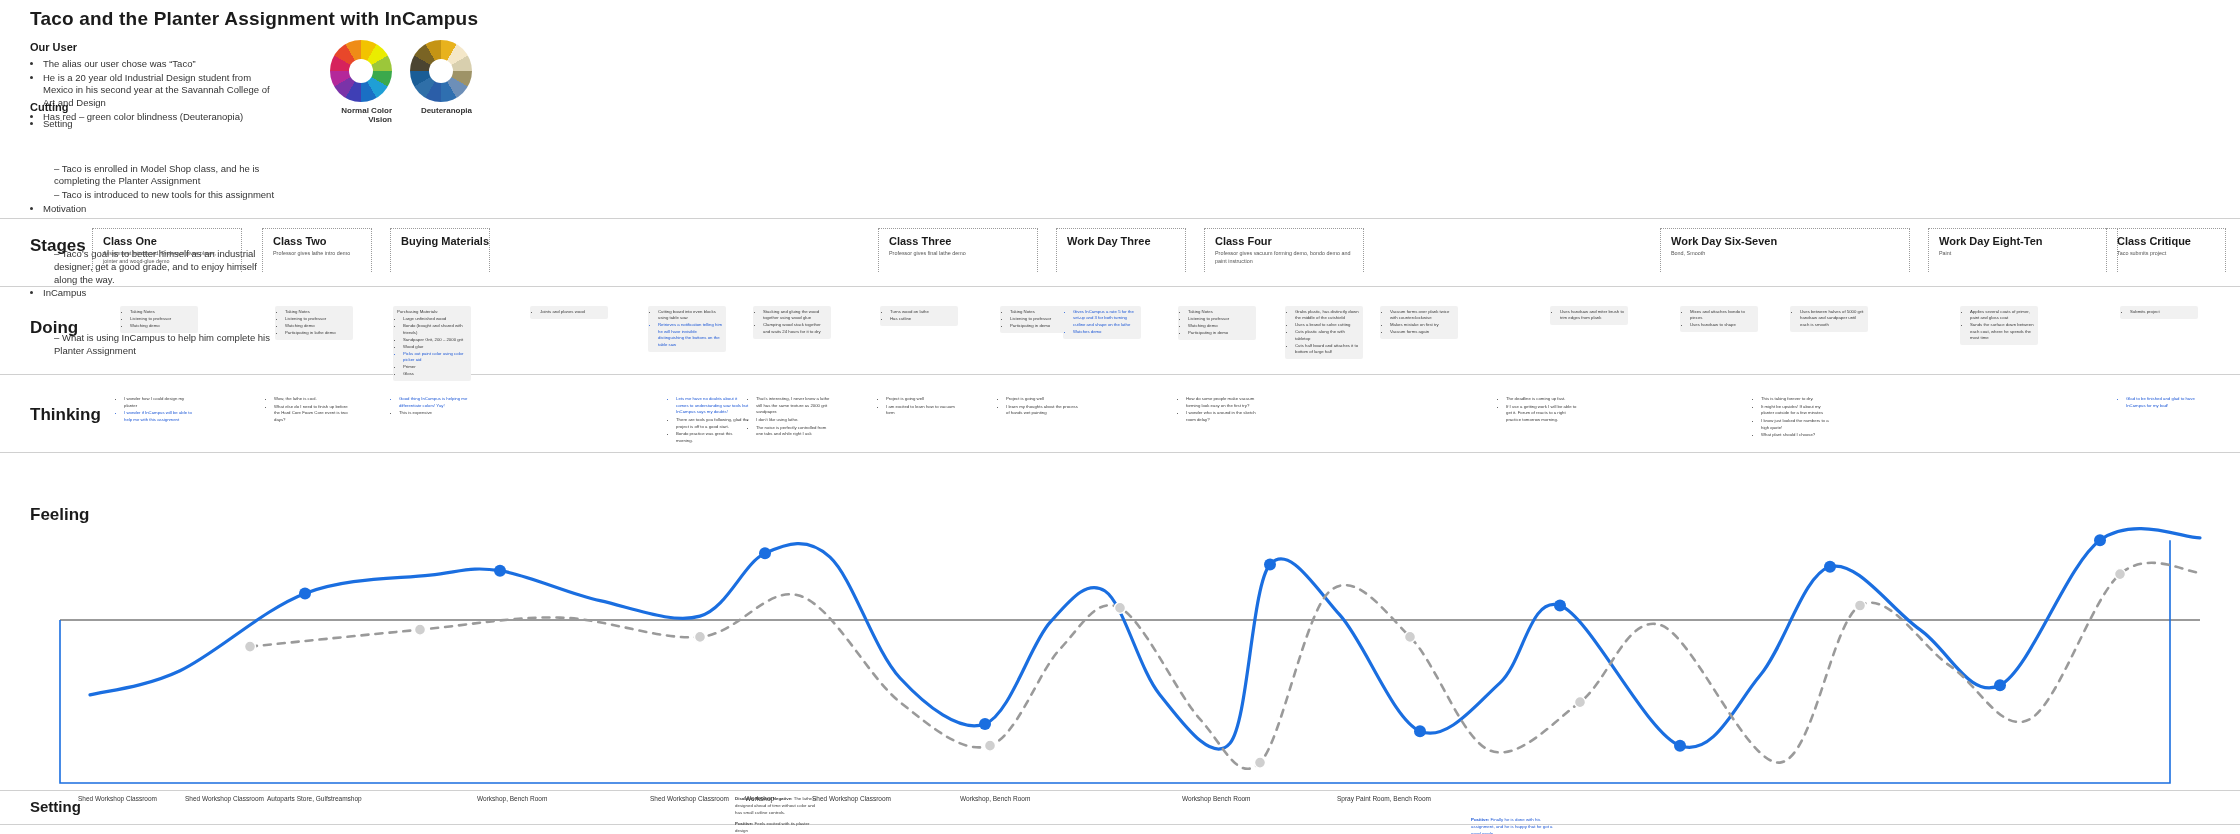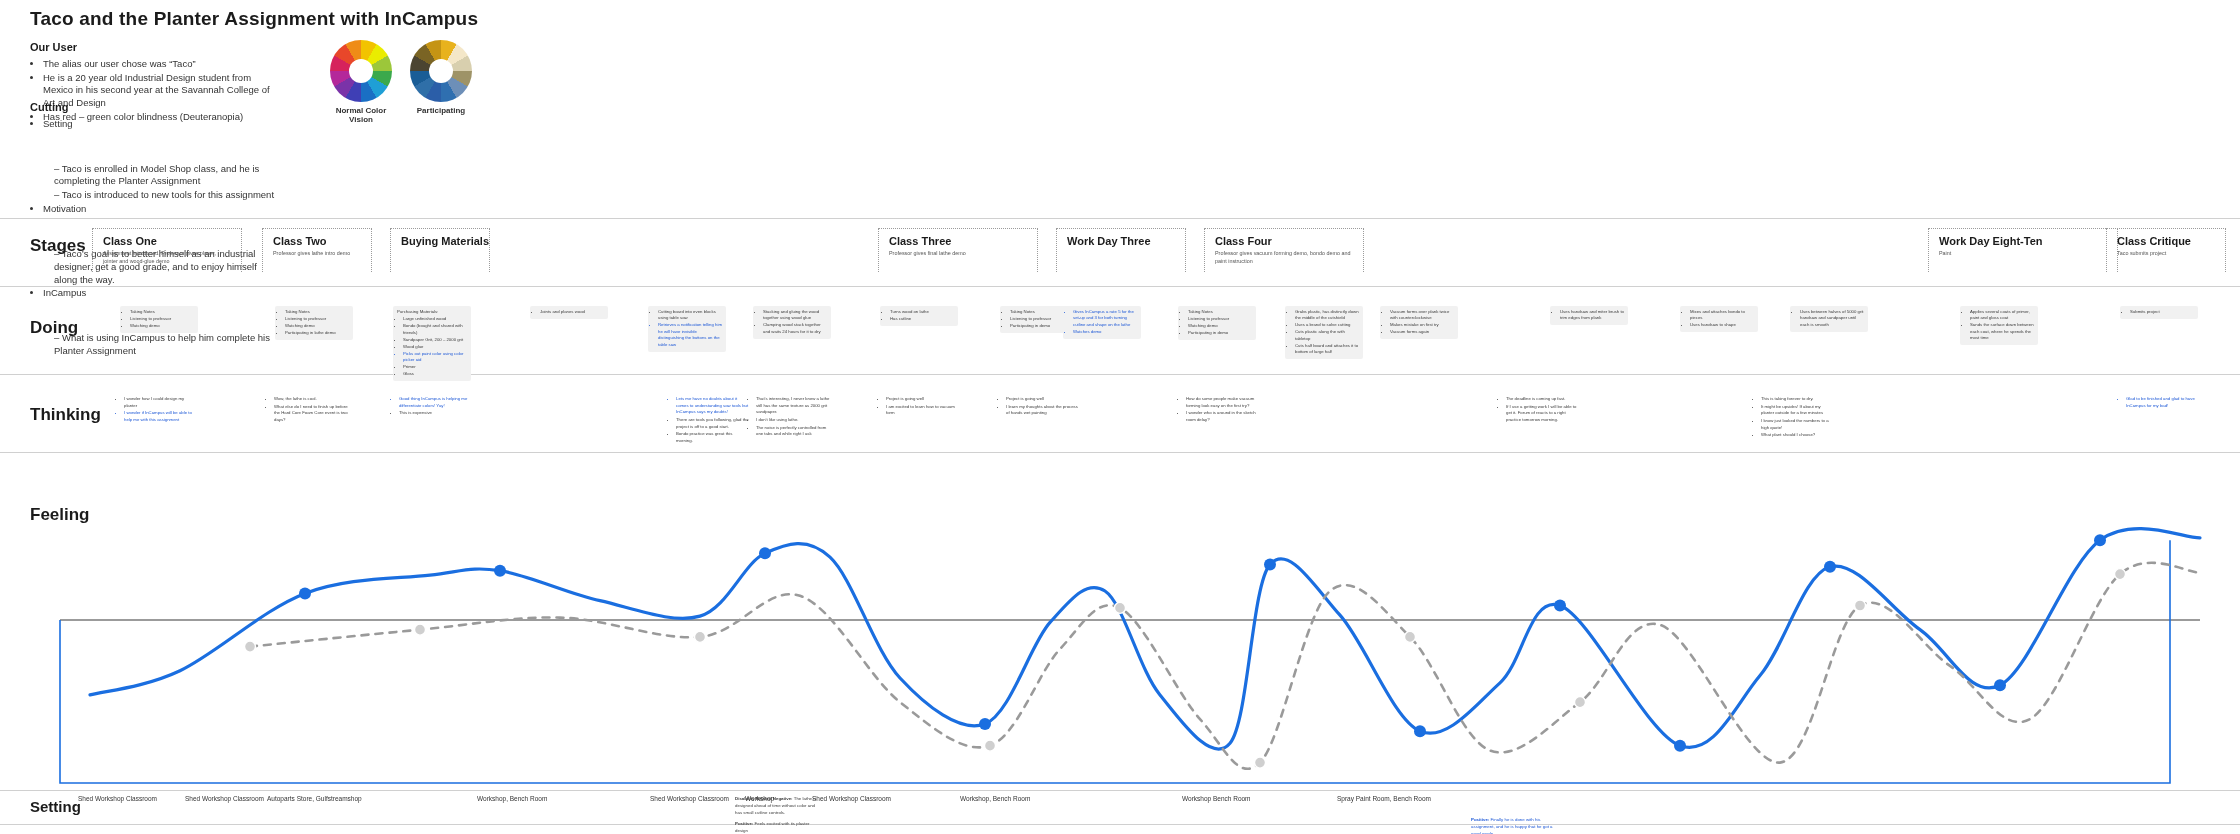--- a/index.html
+++ b/index.html
@@ -15,21 +15,21 @@
   .hsec ul ul li:before{content:"– ";}
   .hsec li{margin:0 0 1px 0;}
   #our-user{left:30px;top:40px;width:250px;}
   #context{left:30px;top:100px;width:250px;}
 
   .wheels{position:absolute;left:330px;top:40px;width:150px;height:75px;}
   .wheel{position:absolute;width:62px;height:62px;border-radius:50%;}
   .wheel:after{content:"";position:absolute;left:19px;top:19px;width:24px;height:24px;background:#fff;border-radius:50%;}
   #wheel-normal{left:0;top:0;background:conic-gradient(#f2c300 0deg 30deg,#eaec00 30deg 60deg,#9cc73a 60deg 90deg,#3ba94c 90deg 120deg,#1f9fd6 120deg 150deg,#1a6fc4 150deg 180deg,#3f3fb5 180deg 210deg,#7a33a8 210deg 240deg,#b4289a 240deg 270deg,#d6225c 270deg 300deg,#e8472a 300deg 330deg,#ef8c17 330deg 360deg);}
   #wheel-deuter{left:80px;top:0;background:conic-gradient(#e8b21d 0deg 30deg,#f4e7c8 30deg 60deg,#d8cfae 60deg 90deg,#9e9367 90deg 120deg,#6d8fb8 120deg 150deg,#2f6fb0 150deg 180deg,#2b5ea8 180deg 210deg,#2f6fa8 210deg 240deg,#1a5d96 240deg 270deg,#4b4431 270deg 300deg,#7a6424 300deg 330deg,#c59414 330deg 360deg);}
-  .wheel-cap{position:absolute;top:66px;font-size:8px;font-weight:bold;color:#333;text-align:center;width:62px;}
+  .wheel-cap{position:absolute;top:66px;font-size:8px;font-weight:bold;color:#333;text-align:right;width:62px;}
 
   
   .rowlabel{position:absolute;left:30px;font-size:17px;font-weight:bold;color:#1b1b1b;}
   .hline{position:absolute;left:0;width:2240px;height:1px;background:#d0d0d0;}
 
   
   #stages-band{position:absolute;left:0;top:228px;width:2240px;height:46px;}
   .stage{position:absolute;top:0;height:44px;border-left:1px dotted #9b9b9b;border-right:1px dotted #9b9b9b;border-top:1px dotted #9b9b9b;box-sizing:border-box;padding:6px 10px 0 10px;}
   .stage .sname{font-size:11px;font-weight:bold;color:#1b1b1b;white-space:nowrap;}
   .stage .sdesc{font-size:5.4px;line-height:1.45;color:#555;margin-top:3px;}
@@ -89,21 +89,21 @@
         <li>InCampus<ul>
             <li>What is using InCampus to help him complete his Planter Assignment</li>
           </ul></li>
       </ul>
   </div>
 
   <div class="wheels">
     <div class="wheel" id="wheel-normal"></div>
     <div class="wheel-cap" style="left:0">Normal Color Vision</div>
     <div class="wheel" id="wheel-deuter"></div>
-    <div class="wheel-cap" style="left:80px">Participating</div>
+    <div class="wheel-cap" style="left:80px">Deuteranopia</div>
   </div>
 
   <div class="hline" style="top:218px"></div>
   <div class="hline" style="top:286px"></div>
   <div class="hline" style="top:374px"></div>
   <div class="hline" style="top:452px"></div>
   <div class="hline" style="top:790px"></div>
   <div class="hline" style="top:824px"></div>
 
   <div class="rowlabel" style="top:236px">Stages</div>
@@ -129,20 +129,24 @@
         <div class="sname">Class Three</div>
         <div class="sdesc">Professor gives final lathe demo</div>
       </div>
       <div class="stage" style="left: 1056px; width: 130px;">
         <div class="sname">Work Day Three</div>
         <div class="sdesc"></div>
       </div>
       <div class="stage" style="left: 1204px; width: 160px;">
         <div class="sname">Class Four</div>
         <div class="sdesc">Professor gives vacuum forming demo, bondo demo and paint instruction</div>
+      </div>
+      <div class="stage" style="left: 1660px; width: 250px;">
+        <div class="sname">Work Day Six-Seven</div>
+        <div class="sdesc">Bond, Smooth</div>
       </div>
       <div class="stage" style="left: 1928px; width: 190px;">
         <div class="sname">Work Day Eight-Ten</div>
         <div class="sdesc">Paint</div>
       </div>
       <div class="stage" style="left: 2106px; width: 120px;">
         <div class="sname">Class Critique</div>
         <div class="sdesc">Taco submits project</div>
       </div>
     </div>

